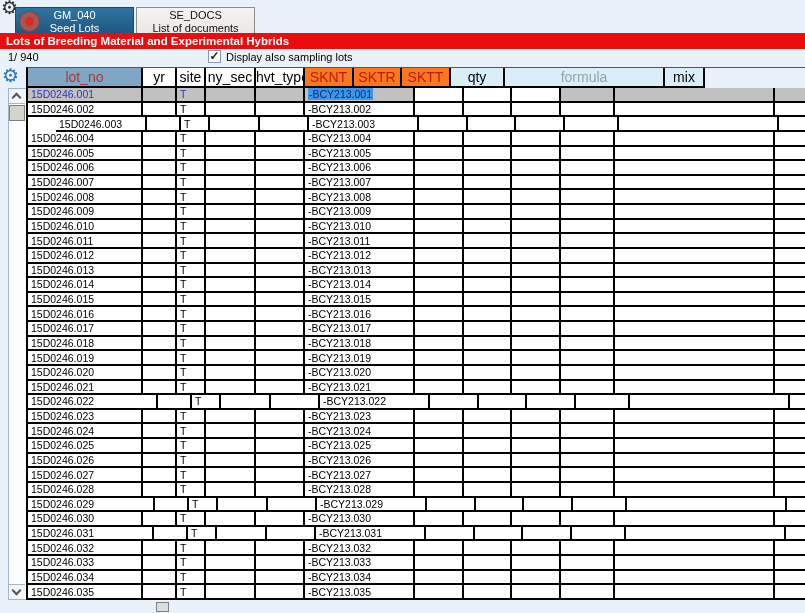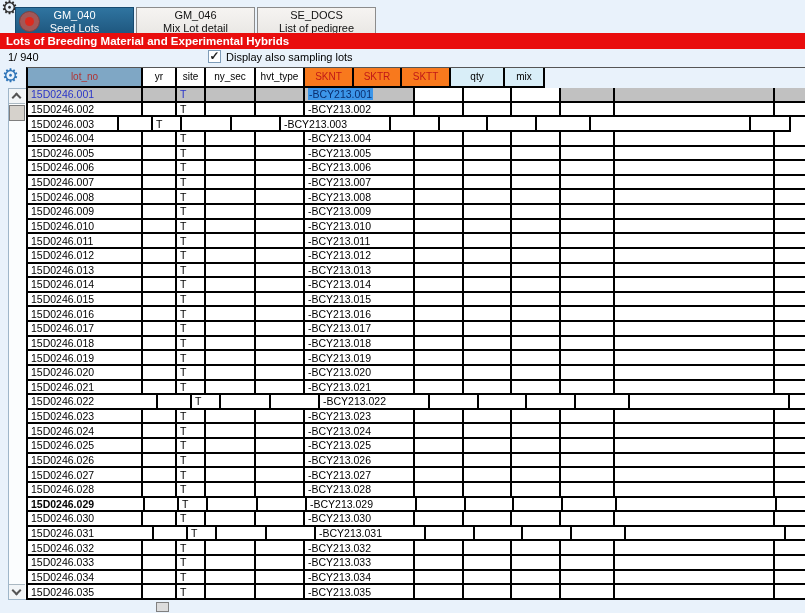--- a/index.html
+++ b/index.html
@@ -32,21 +32,21 @@
   #counter { position:absolute; left:8px; top:51px; font-size:11px; color:#000; }
   .cbgroup { position:absolute; top:50px; display:flex; align-items:center; font-size:11px; color:#000; }
   #cb1 { left:208px; } #cb2 { left:358px; }
   .cbbox { width:13px; height:13px; background:#FFF; border:1px solid #7F9DB9; margin-right:5px;
            display:flex; align-items:center; justify-content:center; font-size:12px; font-weight:bold;
            color:#222; cursor:pointer; line-height:11px; }
 
   
   #grid { position:absolute; left:26px; top:67px; width:779px; height:533px; overflow:hidden; }
   #header-row { display:flex; height:21px; border-top:1px solid #555; border-left:2px solid #000; width:813px; }
-  .hcell { border-right:2px solid #000; border-bottom:2px solid #000; font-size:10px; line-height:18px;
+  .hcell { border-right:2px solid #000; border-bottom:2px solid #000; font-size:14px; line-height:18px;
            text-align:center; overflow:hidden; white-space:nowrap; cursor:pointer; }
   .h-steel   { background:#7FA7C5; color:#B13434; }
   .h-plain   { background:#FFFFFF; color:#000; }
   .h-blue    { background:#D9EEF8; color:#000; }
   .h-bluegry { background:#D9EEF8; color:#96A3AD; }
   .h-orange  { background:#F8791D; color:#C01818; }
 
   #rows { display:flex; flex-direction:column; height:512px; width:813px; }
   .trow { flex:1; display:flex; border-left:2px solid #000; background:#FFF; cursor:pointer; }
   .tcell { border-right:2px solid #000; border-bottom:2px solid #000; font-size:10.5px; line-height:12px;
@@ -79,26 +79,22 @@
 
   <div id="gear-top" class="gear">⚙</div>
 
   <div id="tabs">
       <div class="tab active">
         <div class="rec-icon"></div>
         <div class="code">GM_040</div>
         <div>Seed Lots</div>
       </div>
       <div class="tab">
-        <div class="code">GM_046</div>
-        <div>Mix Lot detail</div>
-      </div>
-      <div class="tab">
         <div class="code">SE_DOCS</div>
-        <div>List of pedigree</div>
+        <div>List of documents</div>
       </div>
     </div>
 
   <div id="banner">Lots of Breeding Material and Experimental Hybrids</div>
 
   <div id="counter">1/ 940</div>
 
   <div id="cb1" class="cbgroup">
     <div class="cbbox" id="cb1box">✓</div>
     <span>Display also sampling lots</span>
@@ -110,20 +106,21 @@
     <div id="header-row">
         <div class="hcell h-steel" style="width: 115px;">lot_no</div>
         <div class="hcell h-plain" style="width: 34px;">yr</div>
         <div class="hcell h-plain" style="width: 29px;">site</div>
         <div class="hcell h-plain" style="width: 50px;">ny_sec</div>
         <div class="hcell h-plain" style="width: 49px;">hvt_type</div>
         <div class="hcell h-orange" style="width: 49px;">SKNT</div>
         <div class="hcell h-orange" style="width: 48px;">SKTR</div>
         <div class="hcell h-orange" style="width: 49px;">SKTT</div>
         <div class="hcell h-blue" style="width: 54px;">qty</div>
+        <div class="hcell h-bluegry" style="width: 160px;">formula</div>
         <div class="hcell h-blue" style="width: 40px;">mix</div>
       </div>
     <div id="rows">
         <div class="trow selected">
           <div class="tcell blue-text" style="width: 115px;">15D0246.001</div>
           <div class="tcell" style="width: 34px;"></div>
           <div class="tcell blue-text" style="width: 29px;">T</div>
           <div class="tcell" style="width: 50px;"></div>
           <div class="tcell" style="width: 49px;"></div>
           <div class="tcell" style="width: 110px;">
@@ -144,21 +141,21 @@
           <div class="tcell" style="width: 49px;"></div>
           <div class="tcell" style="width: 110px;">-BCY213.002</div>
           <div class="tcell sk" style="width: 49px;"></div>
           <div class="tcell sk" style="width: 48px;"></div>
           <div class="tcell sk" style="width: 49px;"></div>
           <div class="tcell" style="width: 54px;"></div>
           <div class="tcell" style="width: 160px;"></div>
           <div class="tcell" style="width: 40px;"></div>
         </div>
         <div class="trow">
-          <div class="tcell" style="width: 91px;">15D0246.003</div>
+          <div class="tcell" style="width: 91px; margin-left: 28px;">15D0246.003</div>
           <div class="tcell" style="width: 34px;"></div>
           <div class="tcell" style="width: 29px;">T</div>
           <div class="tcell" style="width: 50px;"></div>
           <div class="tcell" style="width: 49px;"></div>
           <div class="tcell" style="width: 110px;">-BCY213.003</div>
           <div class="tcell sk" style="width: 49px;"></div>
           <div class="tcell sk" style="width: 48px;"></div>
           <div class="tcell sk" style="width: 49px;"></div>
           <div class="tcell" style="width: 54px;"></div>
           <div class="tcell" style="width: 160px;"></div>
@@ -508,21 +505,21 @@
           <div class="tcell" style="width: 49px;"></div>
           <div class="tcell" style="width: 110px;">-BCY213.028</div>
           <div class="tcell sk" style="width: 49px;"></div>
           <div class="tcell sk" style="width: 48px;"></div>
           <div class="tcell sk" style="width: 49px;"></div>
           <div class="tcell" style="width: 54px;"></div>
           <div class="tcell" style="width: 160px;"></div>
           <div class="tcell" style="width: 40px;"></div>
         </div>
         <div class="trow">
-          <div class="tcell" style="width: 117px; font-weight: bold;">15D0246.029</div>
+          <div class="tcell" style="width: 127px;">15D0246.029</div>
           <div class="tcell" style="width: 34px;"></div>
           <div class="tcell" style="width: 29px;">T</div>
           <div class="tcell" style="width: 50px;"></div>
           <div class="tcell" style="width: 49px;"></div>
           <div class="tcell" style="width: 110px;">-BCY213.029</div>
           <div class="tcell sk" style="width: 49px;"></div>
           <div class="tcell sk" style="width: 48px;"></div>
           <div class="tcell sk" style="width: 49px;"></div>
           <div class="tcell" style="width: 54px;"></div>
           <div class="tcell" style="width: 160px;"></div>

